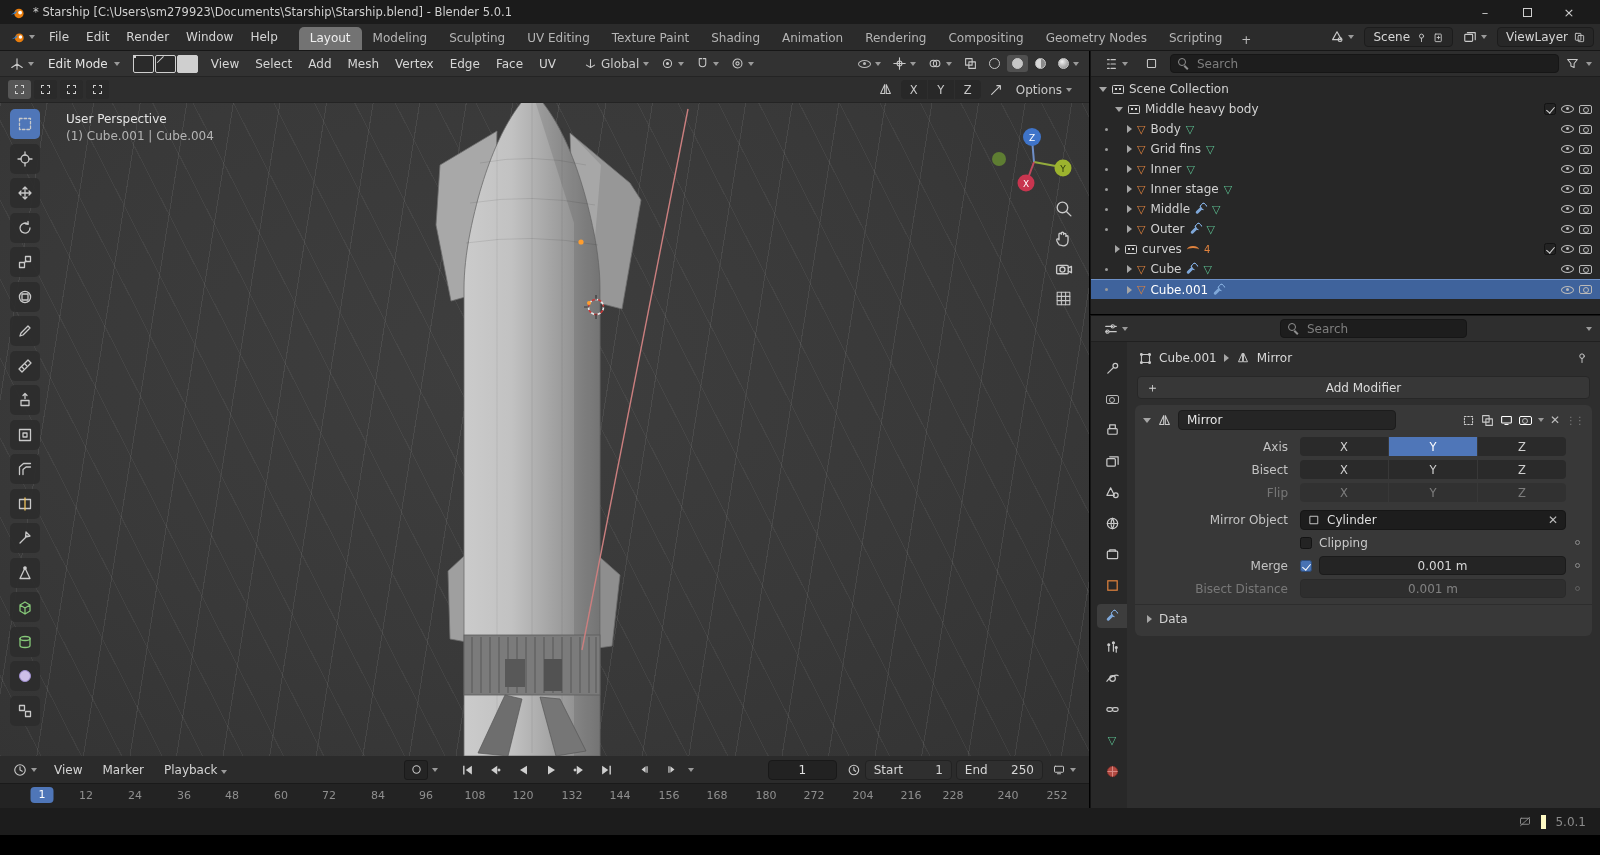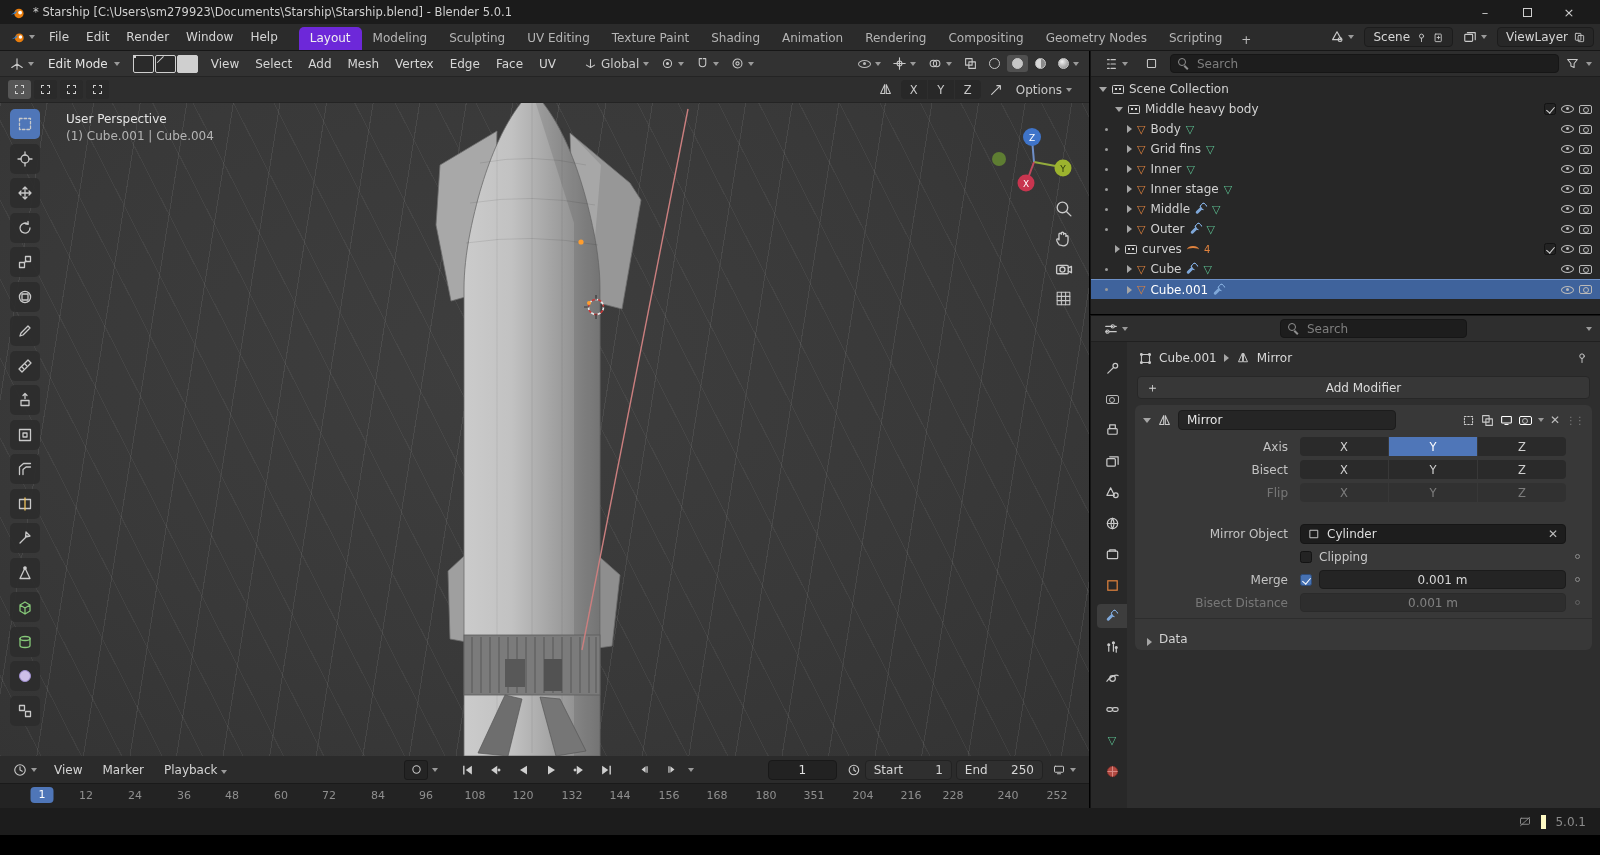--- a/index.html
+++ b/index.html
@@ -11,21 +11,21 @@
   .tb-title{color:#cfcfcf;font-size:11.5px;white-space:nowrap}
   .win-btns{margin-left:auto;display:flex}
   .win-btn{width:42px;height:24px;display:flex;align-items:center;justify-content:center;color:#cfcfcf;font-size:13px}
   .sq{width:9px;height:9px;border:1px solid #cfcfcf}
 
   
   .topbar{position:absolute;left:0;top:24px;width:1600px;height:27px;background:#2b2b2b;border-bottom:1px solid #171717;display:flex;align-items:center;padding:0 6px;gap:1px}
   .menu{padding:3px 8px;color:#d4d4d4;border-radius:3px;white-space:nowrap}
   .tabs{display:flex;margin-left:12px;align-items:flex-end;height:26px}
   .tab{padding:4px 11px 5px;color:#b5b5b5;border-radius:5px 5px 0 0;white-space:nowrap}
-  .tab.active{background:#6d28d9;color:#efefef}
+  .tab.active{background:#737373;color:#efefef}
   .tab-plus{padding:3px 8px;color:#bdbdbd}
   .topbar-right{margin-left:auto;display:flex;align-items:center;gap:5px}
   .tb-field{display:flex;align-items:center;gap:6px;background:#272727;border:1px solid #1c1c1c;border-radius:4px;padding:2px 8px;color:#d6d6d6}
 
   
   .dd{width:0;height:0;border-left:3.5px solid transparent;border-right:3.5px solid transparent;border-top:4.5px solid #9a9a9a;display:inline-block}
   .chevd{width:0;height:0;border-left:4px solid transparent;border-right:4px solid transparent;border-top:5px solid #a5a5a5;display:inline-block}
   .chevr{width:0;height:0;border-top:4px solid transparent;border-bottom:4px solid transparent;border-left:5px solid #a5a5a5;display:inline-block}
   .dot{width:3px;height:3px;border-radius:50%;background:#9a9a9a;display:inline-block}
   .ic-eye{width:13px;height:8px;border:1.2px solid #b9b9b9;border-radius:50%;position:relative;display:inline-block}
@@ -134,21 +134,21 @@
   .mod-label{text-align:right;padding-right:12px;color:#c3c3c3;white-space:nowrap}
   .seg{display:flex;gap:1px}
   .sbtn{flex:1;height:19px;background:#2a2a2a;display:flex;align-items:center;justify-content:center;color:#cfcfcf;font-size:11.5px}
   .sbtn:first-child{border-radius:4px 0 0 4px}
   .sbtn:last-child{border-radius:0 4px 4px 0}
   .sbtn.active{background:#4f76b8;color:#fff}
   .dim{opacity:.45}
   .objfield{height:20px;background:#1d1d1d;border:1px solid #161616;border-radius:4px;display:flex;align-items:center;gap:7px;padding:0 7px;color:#dedede}
   .valfield{height:19px;background:#242424;border:1px solid #1b1b1b;border-radius:4px;display:flex;align-items:center;justify-content:center;color:#d8d8d8}
   .ctl{display:flex;align-items:center;gap:7px}
-  .subpanel{border-top:1px solid #2d2d2d;height:28px;display:flex;align-items:flex-end;gap:7px;padding:0 12px;color:#d2d2d2;margin-top:4px}
+  .subpanel{border-top:1px solid #2d2d2d;height:28px;display:flex;align-items:center;gap:7px;padding:0 12px;color:#d2d2d2;margin-top:4px}
   .x-close{color:#bdbdbd;font-size:12px}
 
   
   .statusbar{position:absolute;left:0;top:808px;width:1600px;height:27px;background:#1c1c1c;display:flex;align-items:center;justify-content:flex-end;gap:9px;padding:0 14px;color:#8b8b8b}
   .ver{border-left:5px solid #fef9c3;padding-left:9px}
 </style>
 </head>
 <body>
 
 <div class="app">
@@ -648,21 +648,21 @@
       <span class="fnum" style="left:329px">72</span>
       <span class="fnum" style="left:378px">84</span>
       <span class="fnum" style="left:426px">96</span>
       <span class="fnum" style="left:475px">108</span>
       <span class="fnum" style="left:523px">120</span>
       <span class="fnum" style="left:572px">132</span>
       <span class="fnum" style="left:620px">144</span>
       <span class="fnum" style="left:669px">156</span>
       <span class="fnum" style="left:717px">168</span>
       <span class="fnum" style="left:766px">180</span>
-      <span class="fnum" style="left:814px">351</span>
+      <span class="fnum" style="left:814px">272</span>
       <span class="fnum" style="left:863px">204</span>
       <span class="fnum" style="left:911px">216</span>
       <span class="fnum" style="left:953px">228</span>
       <span class="fnum" style="left:1008px">240</span>
       <span class="fnum" style="left:1057px">252</span>
     </div>
   </div>
 
   <div class="outliner">
     <div class="ol-header">
@@ -964,21 +964,21 @@
           </div>
           <div class="mod-row">
             <span class="mod-label dim">Flip</span>
             <span class="seg dim">
               <span class="sbtn">X</span>
               <span class="sbtn">Y</span>
               <span class="sbtn">Z</span>
             </span>
               <span></span>
           </div>
-          <div class="mod-row" style="margin-top:18px">
+          <div class="mod-row" style="margin-top:4px">
             <span class="mod-label">Mirror Object</span>
             <span class="objfield">
               <svg class="ic" width="12" height="12" viewBox="0 0 16 16">
                   <rect x="3" y="3" width="10" height="10"></rect>
                 </svg>
               <span>Cylinder</span>
               <span class="grow"></span>
               <span class="x-close">✕</span>
             </span>
               <span></span>

